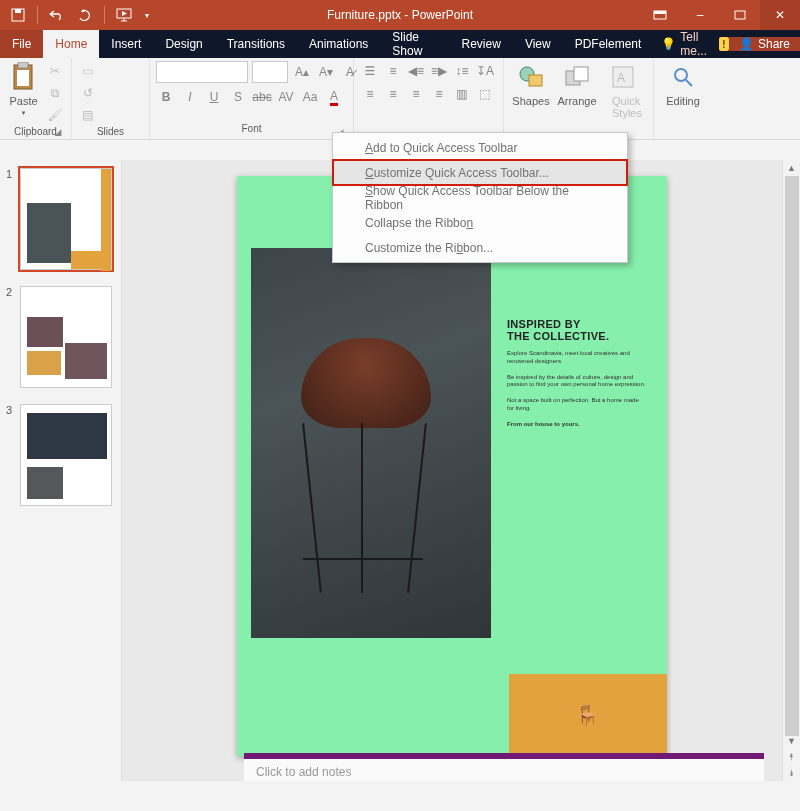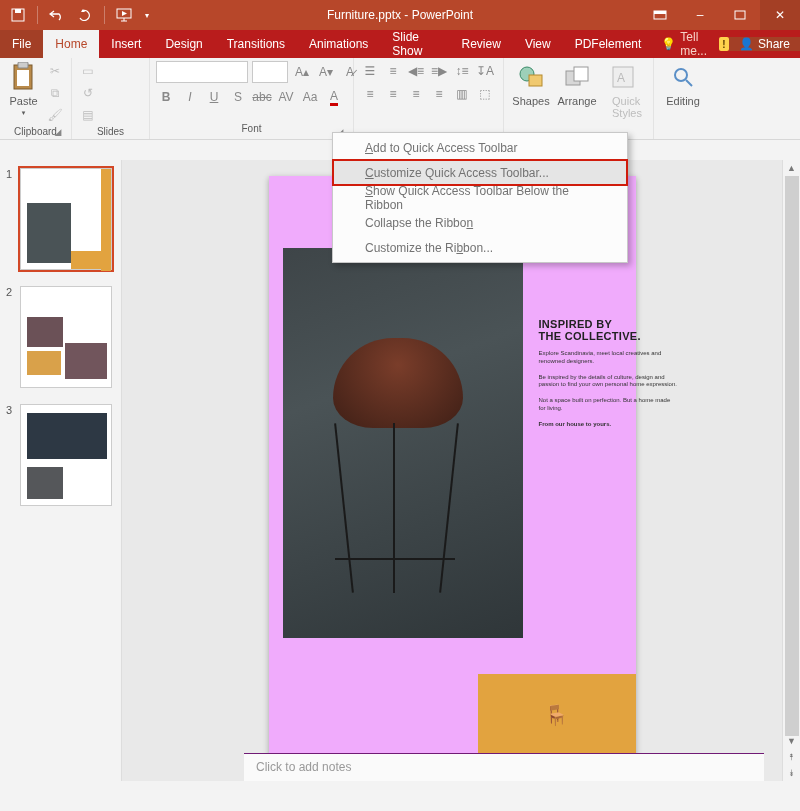--- a/index.html
+++ b/index.html
@@ -9,21 +9,21 @@
 .titlebar { height: 30px; background: #b7472a; display: flex; align-items: center; color: #fff; font-size: 12px; position: relative; }
 .qat { display: flex; align-items: center; gap: 4px; padding: 0 6px; }
 .qat-btn { width: 24px; height: 24px; display: flex; align-items: center; justify-content: center; color: #fff; }
 .qat-sep { width: 1px; height: 18px; background: rgba(255,255,255,0.3); margin: 0 3px; }
 .title-center { position: absolute; left: 50%; transform: translateX(-50%); white-space: nowrap; }
 .title-right { margin-left: auto; display: flex; align-items: center; }
 .win-btn { width: 40px; height: 30px; display: flex; align-items: center; justify-content: center; color: #fff; font-size: 12px; }
 .win-btn.close { background: rgba(0,0,0,0.1); }
 
 
-.menubar { height: 28px; background: #b91c1c; display: flex; align-items: stretch; }
+.menubar { height: 28px; background: #0f172a; display: flex; align-items: stretch; }
 .menu-tab { padding: 0 12px; display: flex; align-items: center; color: #fff; font-size: 12px; cursor: pointer; }
 .menu-tab.file { background: #a33f26; }
 .menu-tab.active { background: #f3f3f3; color: #b7472a; }
 .menubar-right { margin-left: auto; display: flex; align-items: center; }
 .tellme { color: #f6d2c8; font-size: 12px; padding: 0 8px; display: flex; align-items: center; gap: 4px; }
 .share { background: #a33f26; color: #fff; padding: 0 10px; display: flex; align-items: center; gap: 4px; font-size: 12px; }
 .warn-icon { width: 14px; height: 14px; background: #ffd24d; color: #5e3b00; font-size: 10px; font-weight: bold; display: flex; align-items: center; justify-content: center; border-radius: 2px; }
 
 
 .ribbon { height: 82px; background: #f3f3f3; border-bottom: 1px solid #d7d7d7; display: flex; }
@@ -50,21 +50,21 @@
 .cm-item .u { text-decoration: underline; }
 
 
 .main { position: absolute; top: 160px; left: 0; right: 0; bottom: 30px; display: flex; background: #e9e9e9; }
 .slide-panel { width: 122px; background: #f3f3f3; border-right: 1px solid #ddd; overflow-y: auto; padding: 8px 6px; }
 .thumb-wrap { display: flex; gap: 4px; margin-bottom: 16px; }
 .thumb-num { font-size: 11px; color: #555; width: 10px; }
 .thumb { width: 92px; height: 102px; background: #fff; border: 1px solid #ccc; position: relative; }
 .thumb.active { outline: 2px solid #d24726; }
 .slide-canvas { flex: 1; display: flex; align-items: flex-start; justify-content: center; padding: 16px 12px; overflow: auto; position: relative; background: #e9e9e9; }
-.slide { width: 367px; height: 580px; background: #f0abfc; box-shadow: 0 2px 6px rgba(0,0,0,0.3); position: relative; }
+.slide { width: 430px; height: 580px; background: #86efac; box-shadow: 0 2px 6px rgba(0,0,0,0.3); position: relative; }
 .vscroll { width: 18px; background: #f3f3f3; border-left: 1px solid #ddd; display: flex; flex-direction: column; }
 .vs-track { flex: 1; position: relative; }
 .vs-thumb { position: absolute; top: 0; left: 2px; width: 14px; height: 560px; background: #cfcfcf; }
 .vs-arrow { height: 16px; display: flex; align-items: center; justify-content: center; color: #777; font-size: 9px; }
 
 
 .slide-header { text-align: center; font-size: 8px; padding-top: 28px; color: #333; letter-spacing: 0.5px; }
 .slide-img { position: absolute; top: 72px; left: 14px; width: 240px; height: 390px; background: linear-gradient(160deg,#3e4548 0%,#4a5356 35%,#2f3639 100%); }
 .chair { position: absolute; top: 30px; left: 30px; width: 180px; height: 320px; }
 .chair-seat { position: absolute; top: 60px; left: 20px; width: 130px; height: 90px; background: radial-gradient(ellipse at 50% 30%, #7a3d2a, #3e1f16); border-radius: 60px 60px 40px 40px / 60px 60px 30px 30px; }
@@ -83,21 +83,21 @@
 .t1-orange { right:0; top:0; width:10px; height:102px; background:#e2a33f; }
 .t1-img { left:6px; top:34px; width:44px; height:60px; background:#4a5356; }
 .t1-oblock { right:10px; bottom:0; width:30px; height:18px; background:#e2a33f;}
 .t2-a { left:6px; top:30px; width:36px; height:30px; background:#6b5157;}
 .t2-b { left:44px; top:56px; width:42px; height:36px; background:#71555c;}
 .t2-c { left:6px; top:64px; width:34px; height:24px; background:#d9a14a;}
 .t3-a { left:6px; top:8px; width:80px; height:46px; background:#2d3844;}
 .t3-b { left:6px; top:62px; width:36px; height:32px; background:#55575a;}
 
 
-.notes { position: absolute; left: 122px; right: 18px; bottom: 0; height: 28px; background: #fafafa; border-top: 1px solid #701a75; padding: 6px 12px; color: #999; font-size: 12px; }
+.notes { position: absolute; left: 122px; right: 18px; bottom: 0; height: 28px; background: #fafafa; border-top: 6px solid #701a75; padding: 6px 12px; color: #999; font-size: 12px; }
 
 svg { display: block; }
 </style>
 </head>
 <body>
 
 <div class="titlebar">
   <div class="qat">
     <div class="qat-btn">
         <svg width="14" height="14" viewBox="0 0 14 14">

